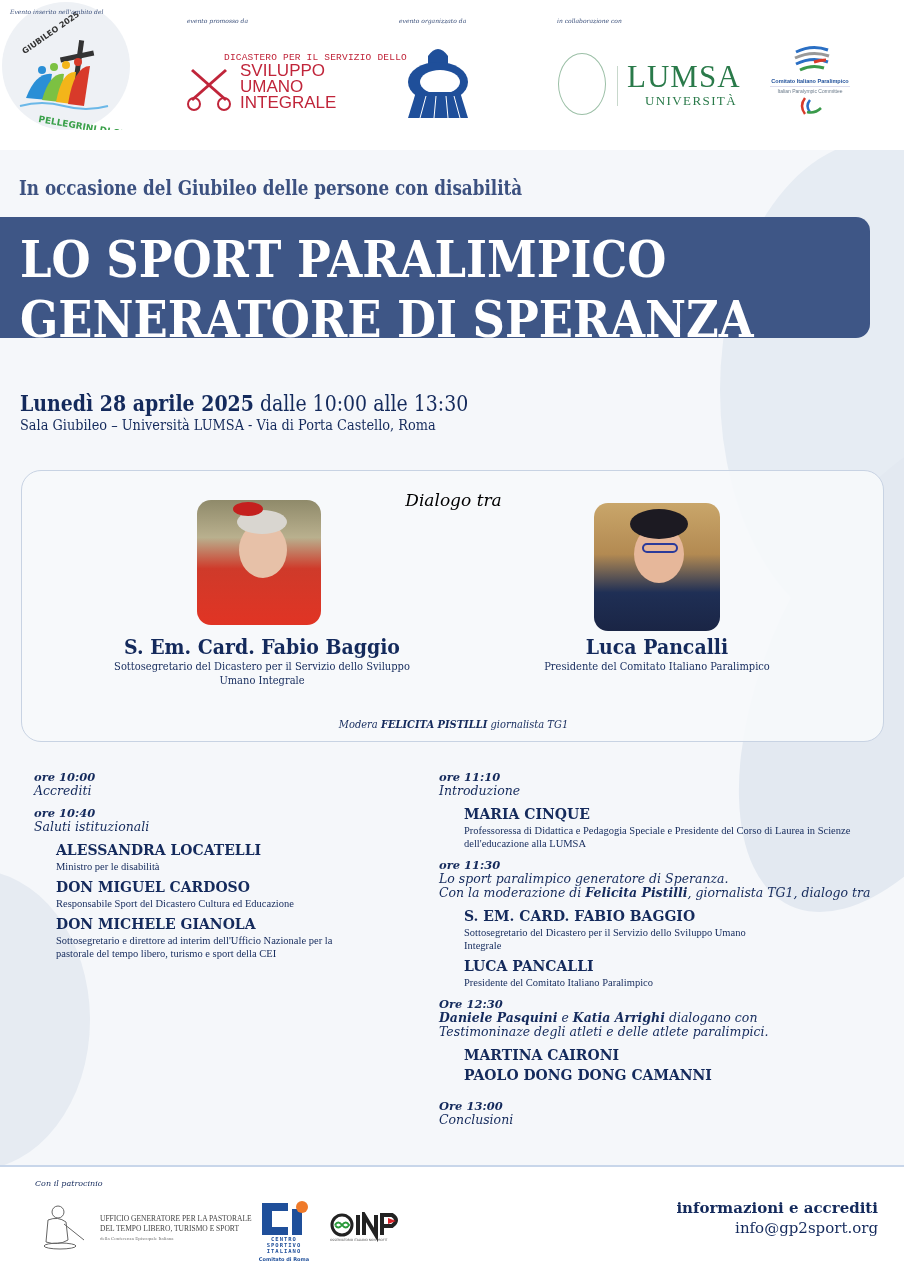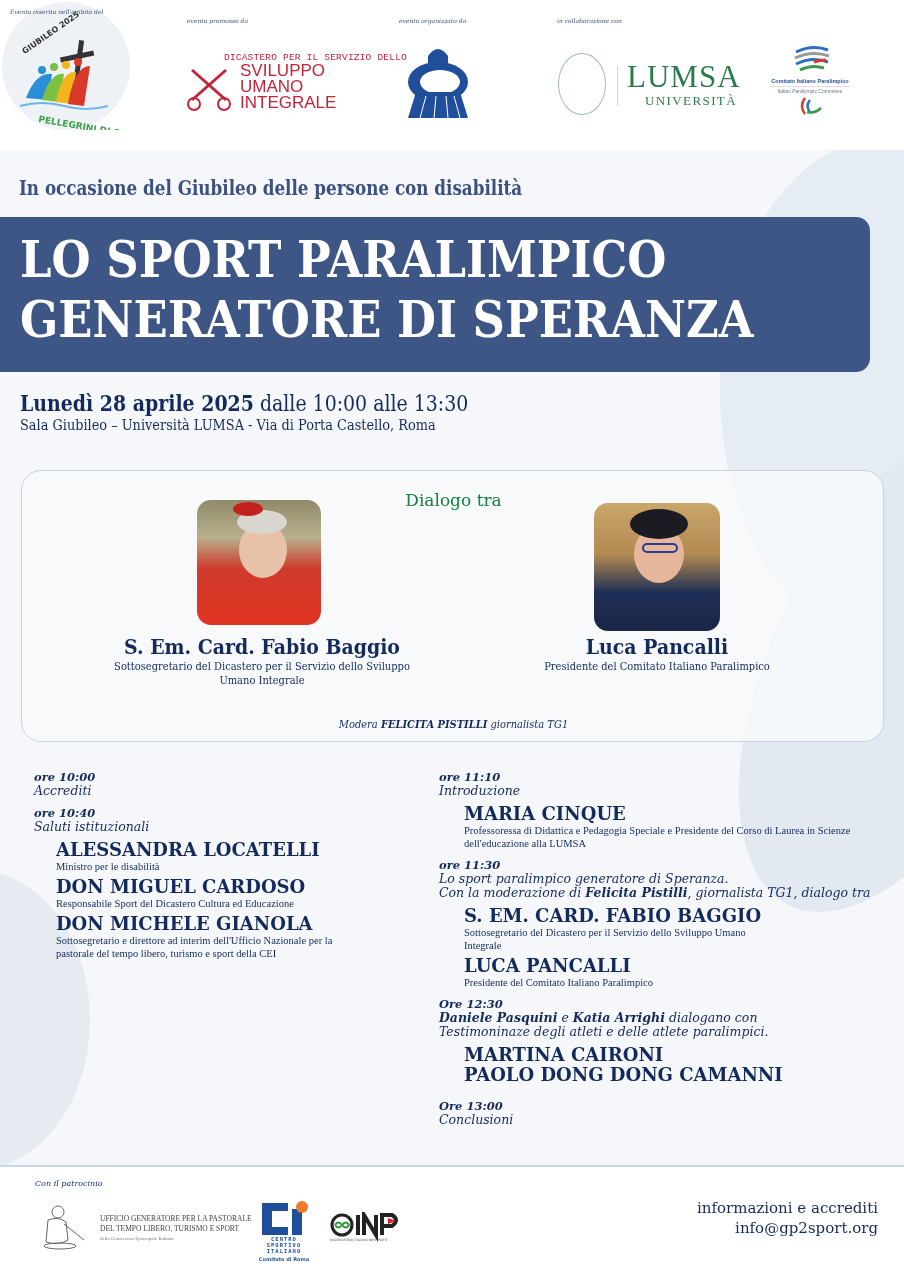--- a/index.html
+++ b/index.html
@@ -25,30 +25,30 @@
   .cip .t2 { position: absolute; left: 0; top: 48px; width: 80px; text-align: center; font-family: "Liberation Sans", sans-serif; font-size: 5px; color: #6a7a8a; border-top: 1px solid #dde; padding-top: 1px; }
   .cip .agitos { position: absolute; left: 27px; top: 58px; width: 26px; height: 20px; }
 
   
   .main { position: absolute; left: 0; top: 150px; width: 904px; height: 1015px; background: #f5f7fa; overflow: hidden; }
   .blob1 { position: absolute; left: 720px; top: -10px; width: 320px; height: 500px; border-radius: 50%; background: #e6ecf3; }
   .blob2 { position: absolute; left: 770px; top: 260px; width: 260px; height: 520px; transform: rotate(25deg); border-radius: 50%; background: #e3e9f1; }
   .blob3 { position: absolute; left: -140px; top: 720px; width: 230px; height: 300px; border-radius: 50%; background: #e6ebf2; }
 
   .occasion { position: absolute; left: 19px; top: 27px; font-size: 19.5px; font-weight: bold; color: #3c5180; font-family: "DejaVu Serif", serif; transform: scaleX(.86); transform-origin: left; white-space: nowrap; }
-  .title-box { position: absolute; left: 0; top: 67px; width: 870px; height: 155px; background: #3e5686; border-radius: 0 14px 14px 0; }
+  .title-box { position: absolute; left: 0; top: 67px; width: 870px; height: 121px; background: #3e5686; border-radius: 0 14px 14px 0; }
   .title { position: absolute; left: 20px; top: 12px; color: #ffffff; font-family: "DejaVu Serif", serif; font-weight: bold; font-size: 51px; line-height: 60px; transform: scaleX(.88); transform-origin: left; white-space: nowrap; }
 
   .date-line { position: absolute; left: 20px; top: 240px; font-size: 22px; color: #142a5c; transform: scaleX(.86); transform-origin: left; white-space: nowrap; }
   .date-line b { font-weight: bold; }
   .venue { position: absolute; left: 20px; top: 266px; font-size: 15px; color: #142a5c; transform: scaleX(.86); transform-origin: left; white-space: nowrap; }
 
   
   .card { position: absolute; left: 21px; top: 320px; width: 863px; height: 272px; border: 1px solid #c8d3e3; border-radius: 20px; background: rgba(246,248,251,.92); }
-  .dialogo { position: absolute; left: 0; top: 19px; width: 863px; text-align: center; font-size: 17px; color: #15803d; }
+  .dialogo { position: absolute; left: 0; top: 19px; width: 863px; text-align: center; font-size: 17px; font-style: italic; color: #000000; }
   .photo { position: absolute; border-radius: 14px; overflow: hidden; }
   .photo1 { left: 175px; top: 29px; width: 124px; height: 125px; background: linear-gradient(180deg,#8f8a6a 0%,#b9b08e 30%,#cf3a2a 55%,#e13424 100%); }
   .photo2 { left: 572px; top: 32px; width: 126px; height: 128px; background: linear-gradient(180deg,#c9a66a 0%,#b38a52 40%,#1f2f55 70%,#1a2545 100%); }
   .face { position: absolute; border-radius: 50%; }
   .sp-name { position: absolute; font-size: 21px; font-weight: bold; color: #142a5c; text-align: center; transform: scaleX(.9); white-space: nowrap; }
   .sp-role { position: absolute; font-size: 11px; color: #142a5c; text-align: center; line-height: 14px; transform: scaleX(.9); }
   .sp1 { left: 50px; top: 163px; width: 380px; }
   .sp1r { left: 60px; top: 189px; width: 360px; }
   .sp2 { left: 455px; top: 163px; width: 360px; }
   .sp2r { left: 455px; top: 189px; width: 360px; }
@@ -58,34 +58,34 @@
   
   .col { position: absolute; top: 620px; }
   .colL { left: 34px; width: 390px; }
   .colR { left: 439px; width: 460px; }
   .slot { margin-bottom: 8px; }
   .time { font-size: 11.5px; font-weight: bold; font-style: italic; color: #142a5c; line-height: 14px; }
   .desc { font-size: 12.5px; font-style: italic; color: #142a5c; line-height: 14px; }
   .desc b { font-weight: bold; }
   .person { margin-left: 22px; margin-top: 6px; }
   .person + .person { margin-top: 4px; }
-  .pname { font-size: 18px; font-weight: bold; color: #142a5c; line-height: 20px; white-space: nowrap; }
+  .pname { font-size: 14px; font-weight: bold; color: #142a5c; line-height: 20px; white-space: nowrap; }
   .prole { font-size: 10.5px; color: #142a5c; line-height: 13px; font-family: Liberation Serif, serif; }
   .colR .person { margin-left: 25px; }
 
   
   .footer { position: absolute; left: 0; top: 1165px; width: 904px; height: 115px; background: #ffffff; border-top: 2px solid #c8d6ea; }
   .patro { position: absolute; left: 35px; top: 12px; font-size: 8px; font-style: italic; color: #142a5c; }
   .ufficio-fig { position: absolute; left: 38px; top: 33px; width: 50px; height: 50px; }
   .ufficio-t { position: absolute; left: 100px; top: 47px; font-family: "Liberation Serif", serif; font-size: 7.5px; color: #444; line-height: 10px; }
   .ufficio-t .s { font-size: 5px; color: #777; }
   .csi { position: absolute; left: 258px; top: 32px; width: 52px; height: 62px; }
   .csi-t { position: absolute; left: 257px; top: 69px; width: 54px; text-align: center; font-family: "DejaVu Sans Mono", monospace; font-size: 5.5px; font-weight: bold; color: #1f4f9a; line-height: 6px; letter-spacing: 1px; }
   .oinp { position: absolute; left: 330px; top: 45px; width: 82px; height: 30px; }
-  .info-title { position: absolute; right: 26px; top: 32px; font-size: 15px; font-weight: normal; color: #142a5c; }
+  .info-title { position: absolute; right: 26px; top: 32px; font-size: 15px; font-weight: bold; color: #142a5c; }
   .info-mail { position: absolute; right: 26px; top: 52px; font-size: 15px; color: #142a5c; }
 </style>
 </head>
 <body>
 
 <div class="logos">
   <div class="jub">
     <svg width="128" height="128" viewBox="0 0 128 128">
       <rect x="73" y="38" width="5" height="60" fill="#333" transform="rotate(8 75 68)"></rect>
       <rect x="58" y="52" width="34" height="5" fill="#333" transform="rotate(-12 75 54)"></rect>

